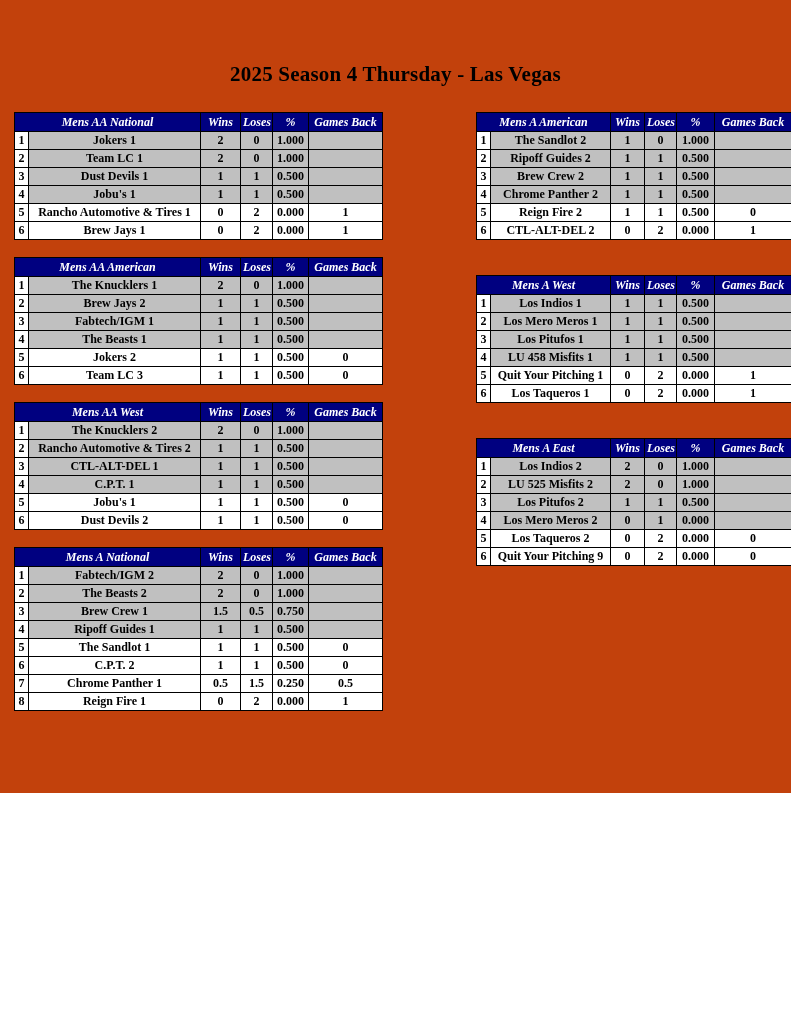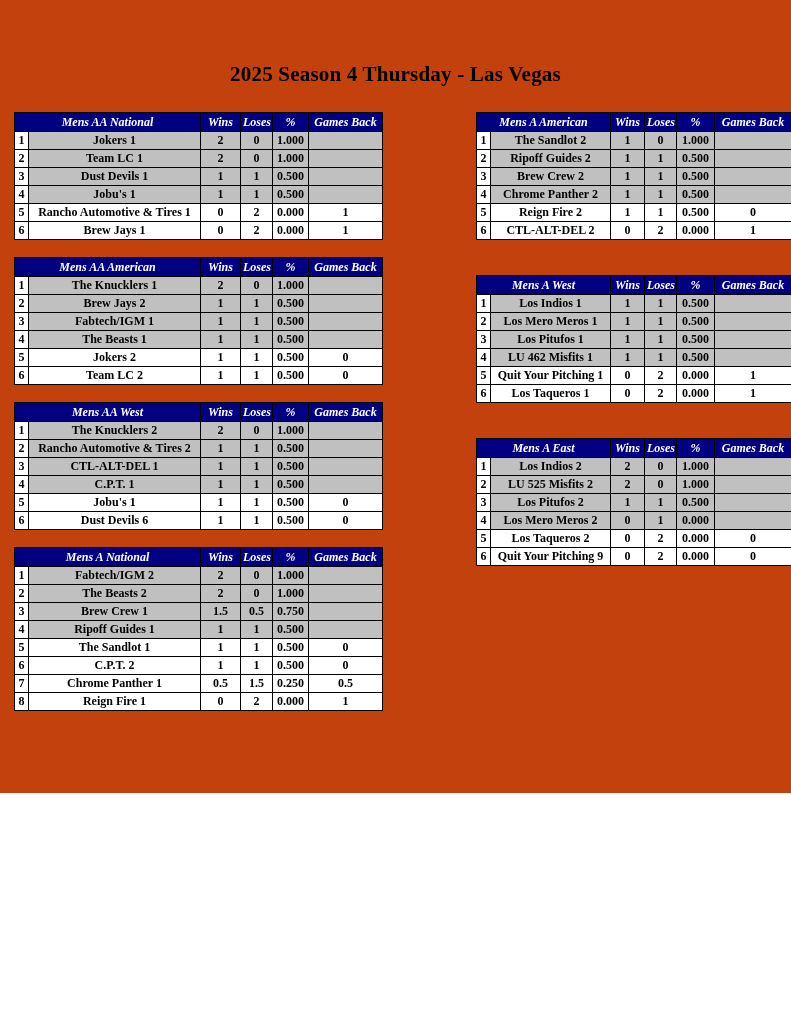--- a/index.html
+++ b/index.html
@@ -202,21 +202,21 @@
           <tr class="plain">
             <td class="rank">5</td>
             <td class="team">Jokers 2</td>
             <td class="num">1</td>
             <td class="num">1</td>
             <td class="num">0.500</td>
             <td class="num">0</td>
           </tr>
           <tr class="plain">
             <td class="rank">6</td>
-            <td class="team">Team LC 2</td>
+            <td class="team">Team LC 3</td>
             <td class="num">1</td>
             <td class="num">1</td>
             <td class="num">0.500</td>
             <td class="num">0</td>
           </tr>
         </tbody>
   </table>
 
   <table class="standings">
     <colgroup>
@@ -272,21 +272,21 @@
           <tr class="plain">
             <td class="rank">5</td>
             <td class="team">Jobu's 1</td>
             <td class="num">1</td>
             <td class="num">1</td>
             <td class="num">0.500</td>
             <td class="num">0</td>
           </tr>
           <tr class="plain">
             <td class="rank">6</td>
-            <td class="team">Dust Devils 6</td>
+            <td class="team">Dust Devils 2</td>
             <td class="num">1</td>
             <td class="num">1</td>
             <td class="num">0.500</td>
             <td class="num">0</td>
           </tr>
         </tbody>
   </table>
 
   <table class="standings">
     <colgroup>
@@ -483,21 +483,21 @@
           <tr class="shaded">
             <td class="rank">3</td>
             <td class="team">Los Pitufos 1</td>
             <td class="num">1</td>
             <td class="num">1</td>
             <td class="num">0.500</td>
             <td class="num"></td>
           </tr>
           <tr class="shaded">
             <td class="rank">4</td>
-            <td class="team">LU 462 Misfits 1</td>
+            <td class="team">LU 458 Misfits 1</td>
             <td class="num">1</td>
             <td class="num">1</td>
             <td class="num">0.500</td>
             <td class="num"></td>
           </tr>
           <tr class="plain">
             <td class="rank">5</td>
             <td class="team">Quit Your Pitching 1</td>
             <td class="num">0</td>
             <td class="num">2</td>

